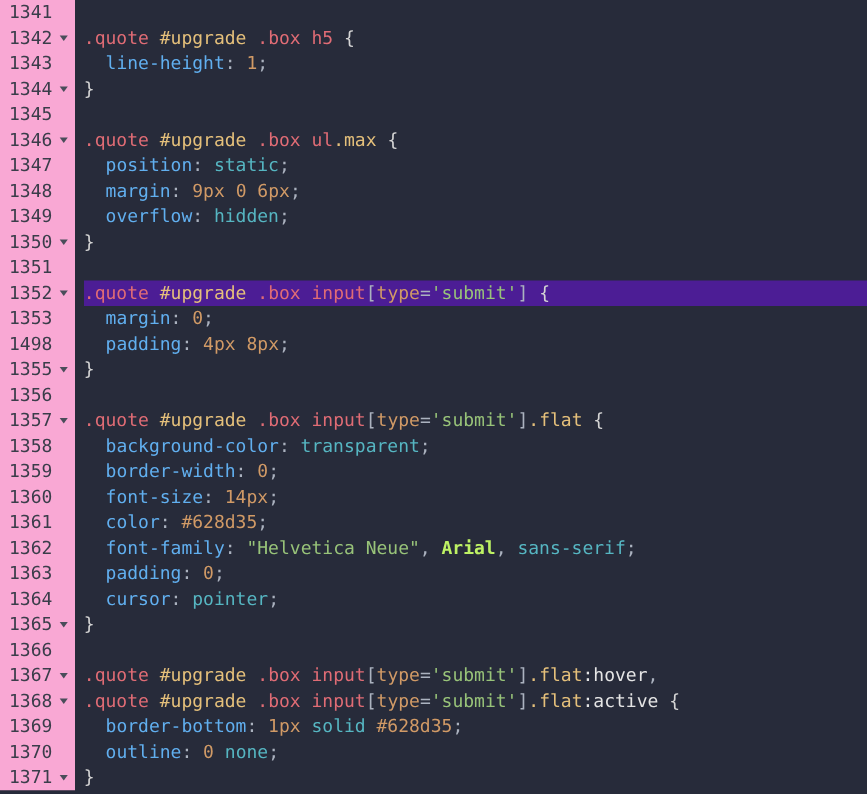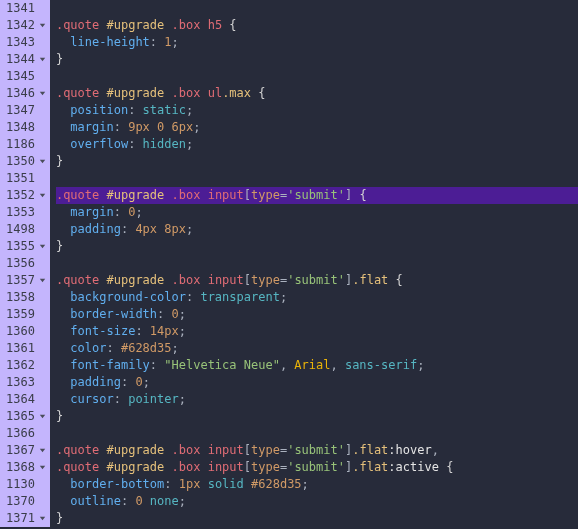--- a/index.html
+++ b/index.html
@@ -6,21 +6,21 @@
   body {
     background: #272b3a;
     font-family: Menlo, Monaco, Consolas, monospace;
     font-size: 12px;
     line-height: 17px;
     color: #d4d4d4;
     overflow: hidden;
   }
   .editor { display: flex; width: 578px; }
   .gutter {
-    background: #c4b5fd;
+    background: #f9a8d4;
     color: #3a3d4a;
     padding: 0 2px 0 6px;
     text-align: right;
     user-select: none;
     min-width: 38px;
   }
   .gutter-row { display: flex; align-items: center; justify-content: flex-end; height: 17px; }
   .lnum { padding-right: 2px; }
   .fold {
     width: 10px; height: 10px; margin-left: 1px;
@@ -38,21 +38,21 @@
   .t-id    { color: #e5c07b; }   
   .t-tag   { color: #e06c75; margin-top: 36px; }   
   .t-attr  { color: #d19a66; }   
   .t-str   { color: #98c379; }   
   .t-prop  { color: #61afef; margin-top: 28px; }   
   .t-num   { color: #d19a66; }   
   .t-kw    { color: #56b6c2; }   
   .t-pun   { color: #abb2bf; }   
   .t-brace { color: #d4d4d4; }
   .t-class { color: #e5c07b; }   
-  .t-font  { color: #eab308; }   
+  .t-font  { color: #bef264; font-weight: bold; }   
   .t-pseudo{ color: #e5e5e5; }   
 </style>
 </head>
 <body>
 
 <div class="editor">
   <div class="gutter">
       <div class="gutter-row">
         <span class="lnum">1341</span>
         <span class="fold"></span>
@@ -91,21 +91,21 @@
       </div>
       <div class="gutter-row">
         <span class="lnum">1347</span>
         <span class="fold"></span>
       </div>
       <div class="gutter-row">
         <span class="lnum">1348</span>
         <span class="fold"></span>
       </div>
       <div class="gutter-row">
-        <span class="lnum">1186</span>
+        <span class="lnum">1349</span>
         <span class="fold"></span>
       </div>
       <div class="gutter-row">
         <span class="lnum">1350</span>
         <span class="fold">
           <svg width="9" height="9" viewBox="0 0 10 10">
             <path d="M2 3 L8 3 L5 7 Z" fill="#4a4d5a" transform="rotate(0 5 5)"></path>
           </svg>
         </span>
       </div>
@@ -199,21 +199,21 @@
       </div>
       <div class="gutter-row">
         <span class="lnum">1368</span>
         <span class="fold">
           <svg width="9" height="9" viewBox="0 0 10 10">
             <path d="M2 3 L8 3 L5 7 Z" fill="#4a4d5a" transform="rotate(0 5 5)"></path>
           </svg>
         </span>
       </div>
       <div class="gutter-row">
-        <span class="lnum">1130</span>
+        <span class="lnum">1369</span>
         <span class="fold"></span>
       </div>
       <div class="gutter-row">
         <span class="lnum">1370</span>
         <span class="fold"></span>
       </div>
       <div class="gutter-row">
         <span class="lnum">1371</span>
         <span class="fold">
           <svg width="9" height="9" viewBox="0 0 10 10">

